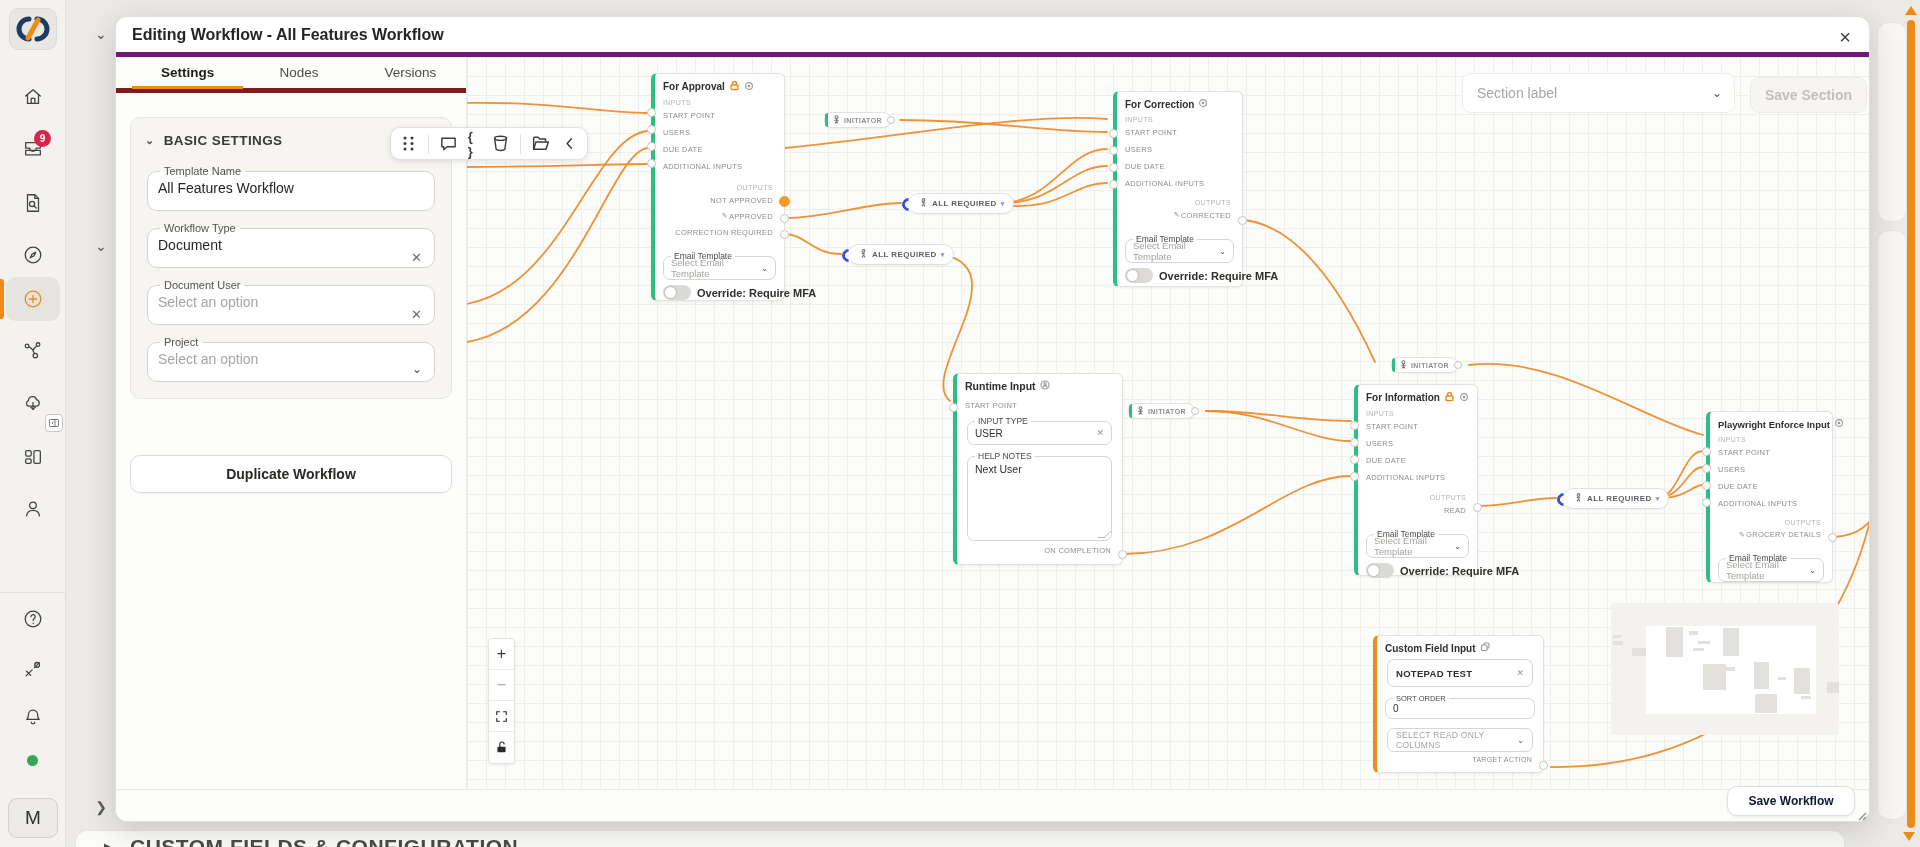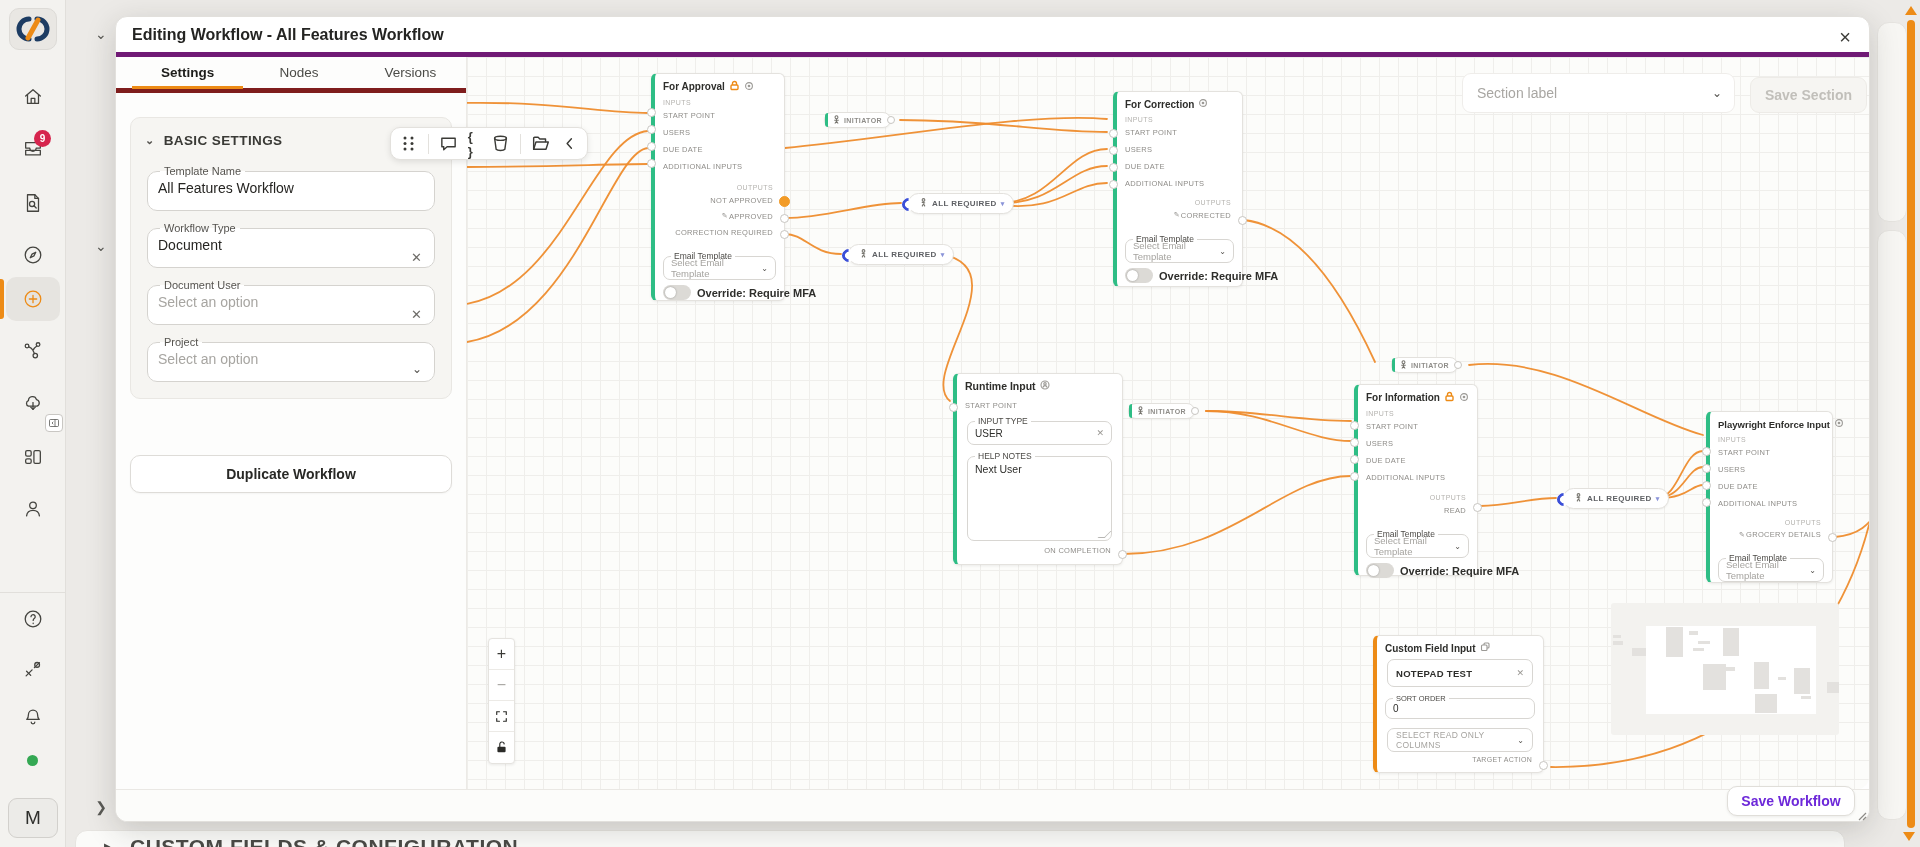--- a/index.html
+++ b/index.html
@@ -120,21 +120,21 @@
   .z-btn svg { width:15px; height:15px; stroke:#2c2c29; fill:none; stroke-width:1.7; stroke-linecap:round; }
   .z-minus { color:#a9a7a3; }
 
   
   .minimap { position:absolute; left:1144px; top:546px; width:228px; height:132px; background:#f3f2ef; border-radius:3px; z-index:12; }
   .mm-view { position:absolute; left:35px; top:23px; width:170px; height:88px; background:#fff; }
   .mm-b { position:absolute; background:#e3e1de; }
 
   
   .m-footer { position:absolute; left:0; bottom:0; right:0; height:32px; background:#fcfcfa; border-top:1px solid #eae8e4; border-radius:0 0 12px 12px; }
-  .save-wf { position:absolute; right:14px; bottom:5px; width:128px; height:30px; background:#fff; border:1px solid #e0ded9; border-radius:10px; display:flex; align-items:center; justify-content:center; font-size:14px; font-weight:700; color:#6d28d9; box-shadow:0 1px 3px rgba(0,0,0,.07); z-index:22; }
+  .save-wf { position:absolute; right:14px; bottom:5px; width:128px; height:30px; background:#fff; border:1px solid #e0ded9; border-radius:10px; display:flex; align-items:center; justify-content:center; font-size:12px; font-weight:700; color:#0f172a; box-shadow:0 1px 3px rgba(0,0,0,.07); z-index:22; }
   .resize-handle { position:absolute; right:2px; bottom:2px; width:12px; height:12px; z-index:23; }
   .resize-handle svg { width:12px; height:12px; stroke:#8d8b87; stroke-width:1.2; }
 </style>
 </head>
 <body>
 
 <div id="sidebar">
   <div class="logo-box">
     <svg width="34" height="30" viewBox="0 0 34 30">
       <path d="M13 5 A10 10 0 1 0 13 25" stroke="#1d3c63" stroke-width="5" fill="none" stroke-linecap="round"></path>

